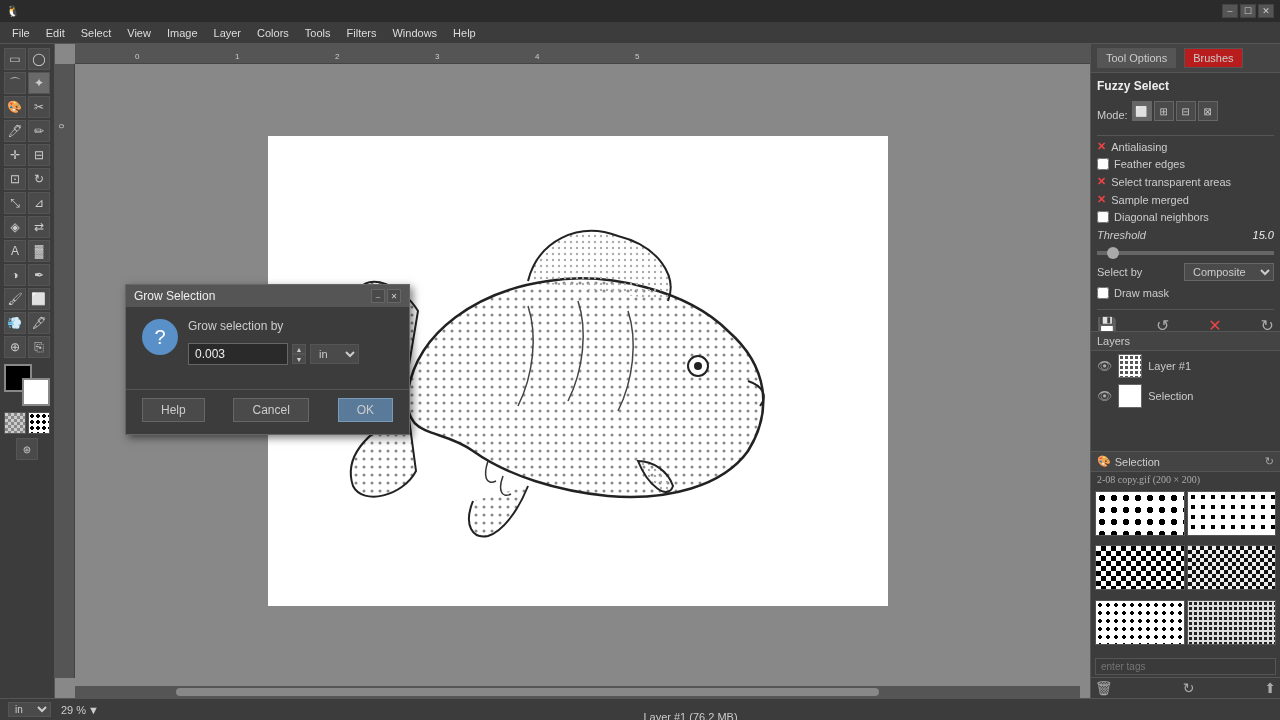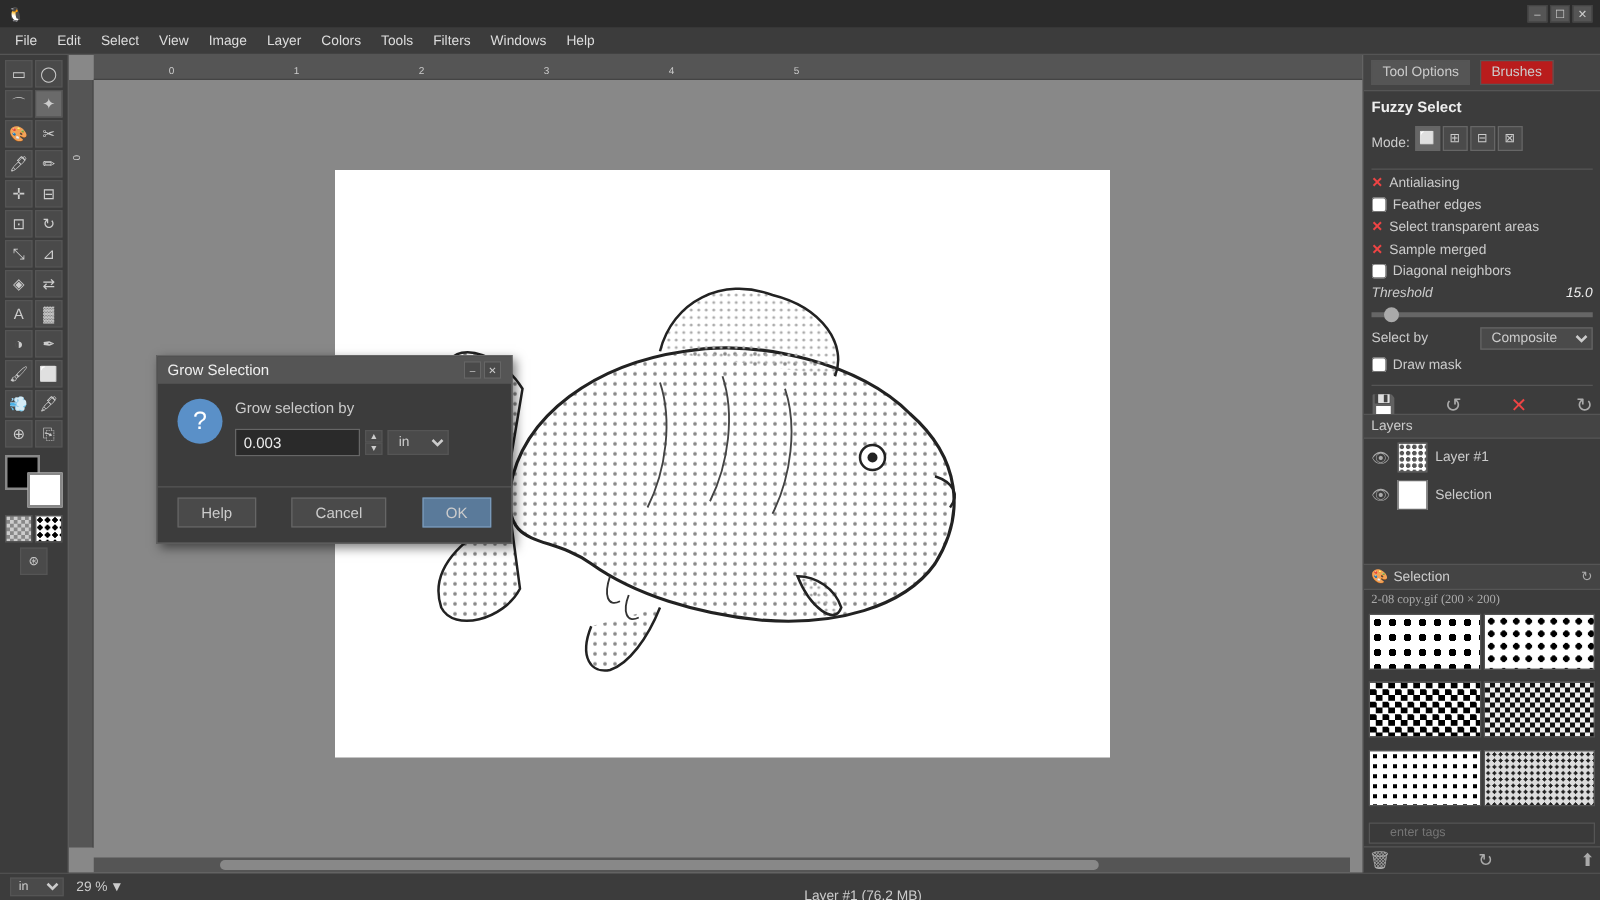--- a/index.html
+++ b/index.html
@@ -816,21 +816,21 @@
       <div class="palette-grid">
         <div class="palette-cell pat-dots-lg"></div>
         <div class="palette-cell" style="background:radial-gradient(circle,#000 2.5px,#fff 2.5px);background-size:10px 10px;"></div>
         <div class="palette-cell pat-checker"></div>
         <div class="palette-cell" style="background:repeating-conic-gradient(#111 0% 25%,#eee 0% 50%) 0 0/8px 8px;"></div>
         <div class="palette-cell pat-dots-sm"></div>
         <div class="palette-cell" style="background:radial-gradient(circle,#222 1.5px,#ddd 1.5px);background-size:5px 5px;"></div>
 
       </div>
       <div style="padding:2px 4px;">
-        <input type="text" placeholder="enter tags" style="width: 100%; background: rgb(58, 58, 58); border: 1px solid rgb(85, 85, 85); color: rgb(204, 204, 204); font-size: 10px; padding: 2px 16px;">
+        <input type="text" placeholder="enter tags" style="width: 100%; background: rgb(58, 58, 58); border: 1px solid rgb(85, 85, 85); color: rgb(204, 204, 204); font-size: 10px; padding: 2px 5px;">
       </div>
       <div style="display:flex;justify-content:space-between;padding:2px 4px;border-top:1px solid #555;">
         <span style="font-size:14px;color:#aaa;cursor:pointer;">🗑</span>
         <span style="font-size:14px;color:#aaa;cursor:pointer;">↻</span>
         <span style="font-size:14px;color:#aaa;cursor:pointer;">⬆</span>
       </div>
     </div>
   </div>
 
 </div>

